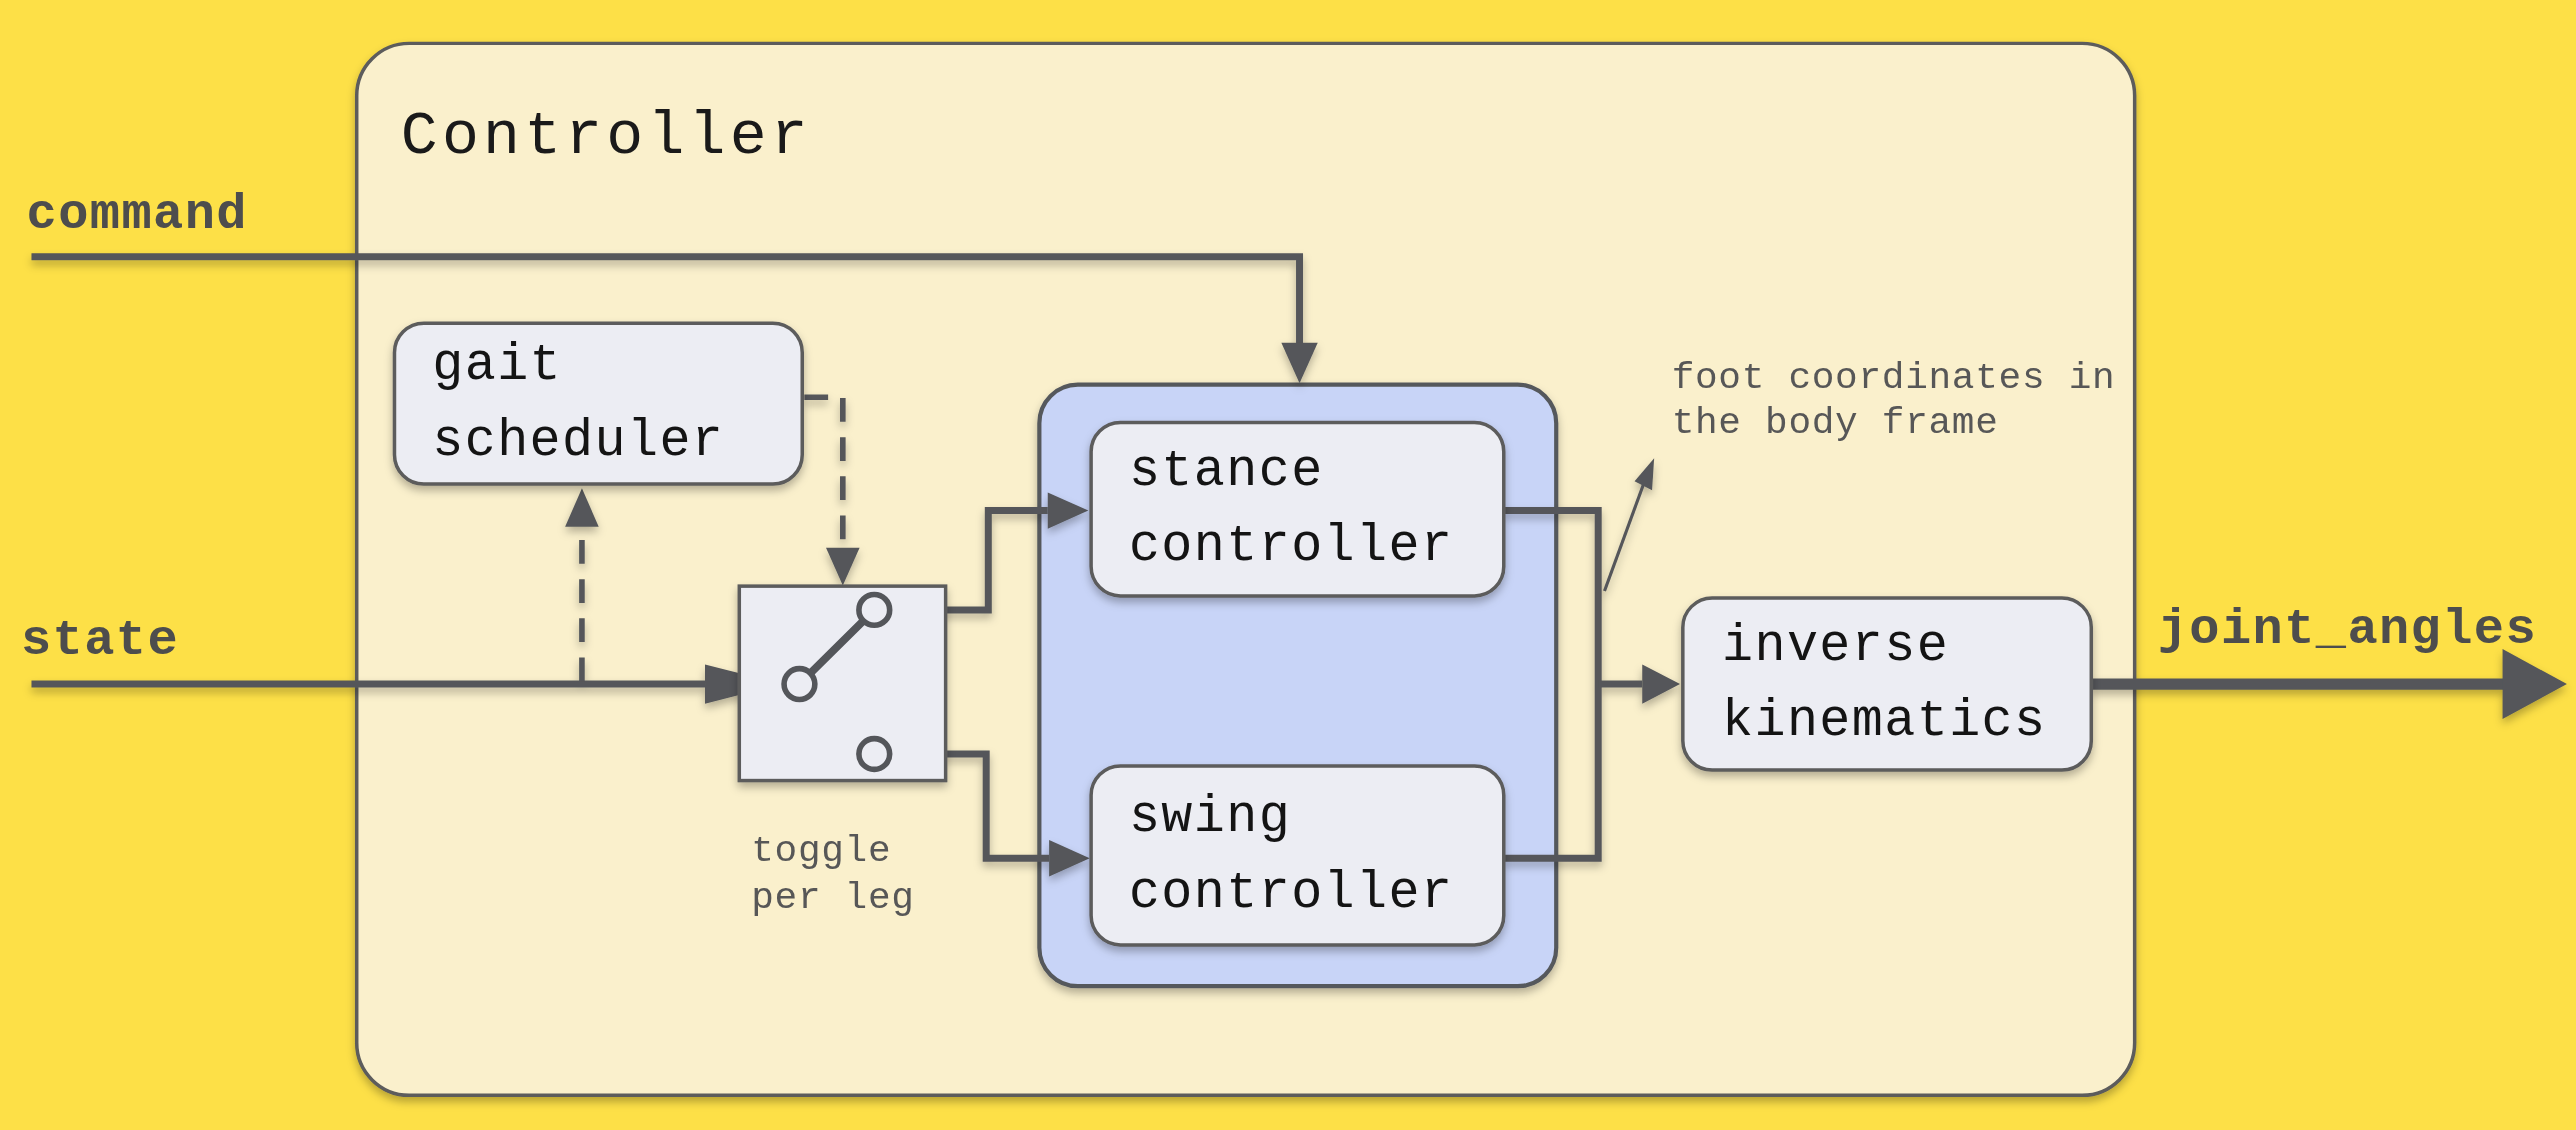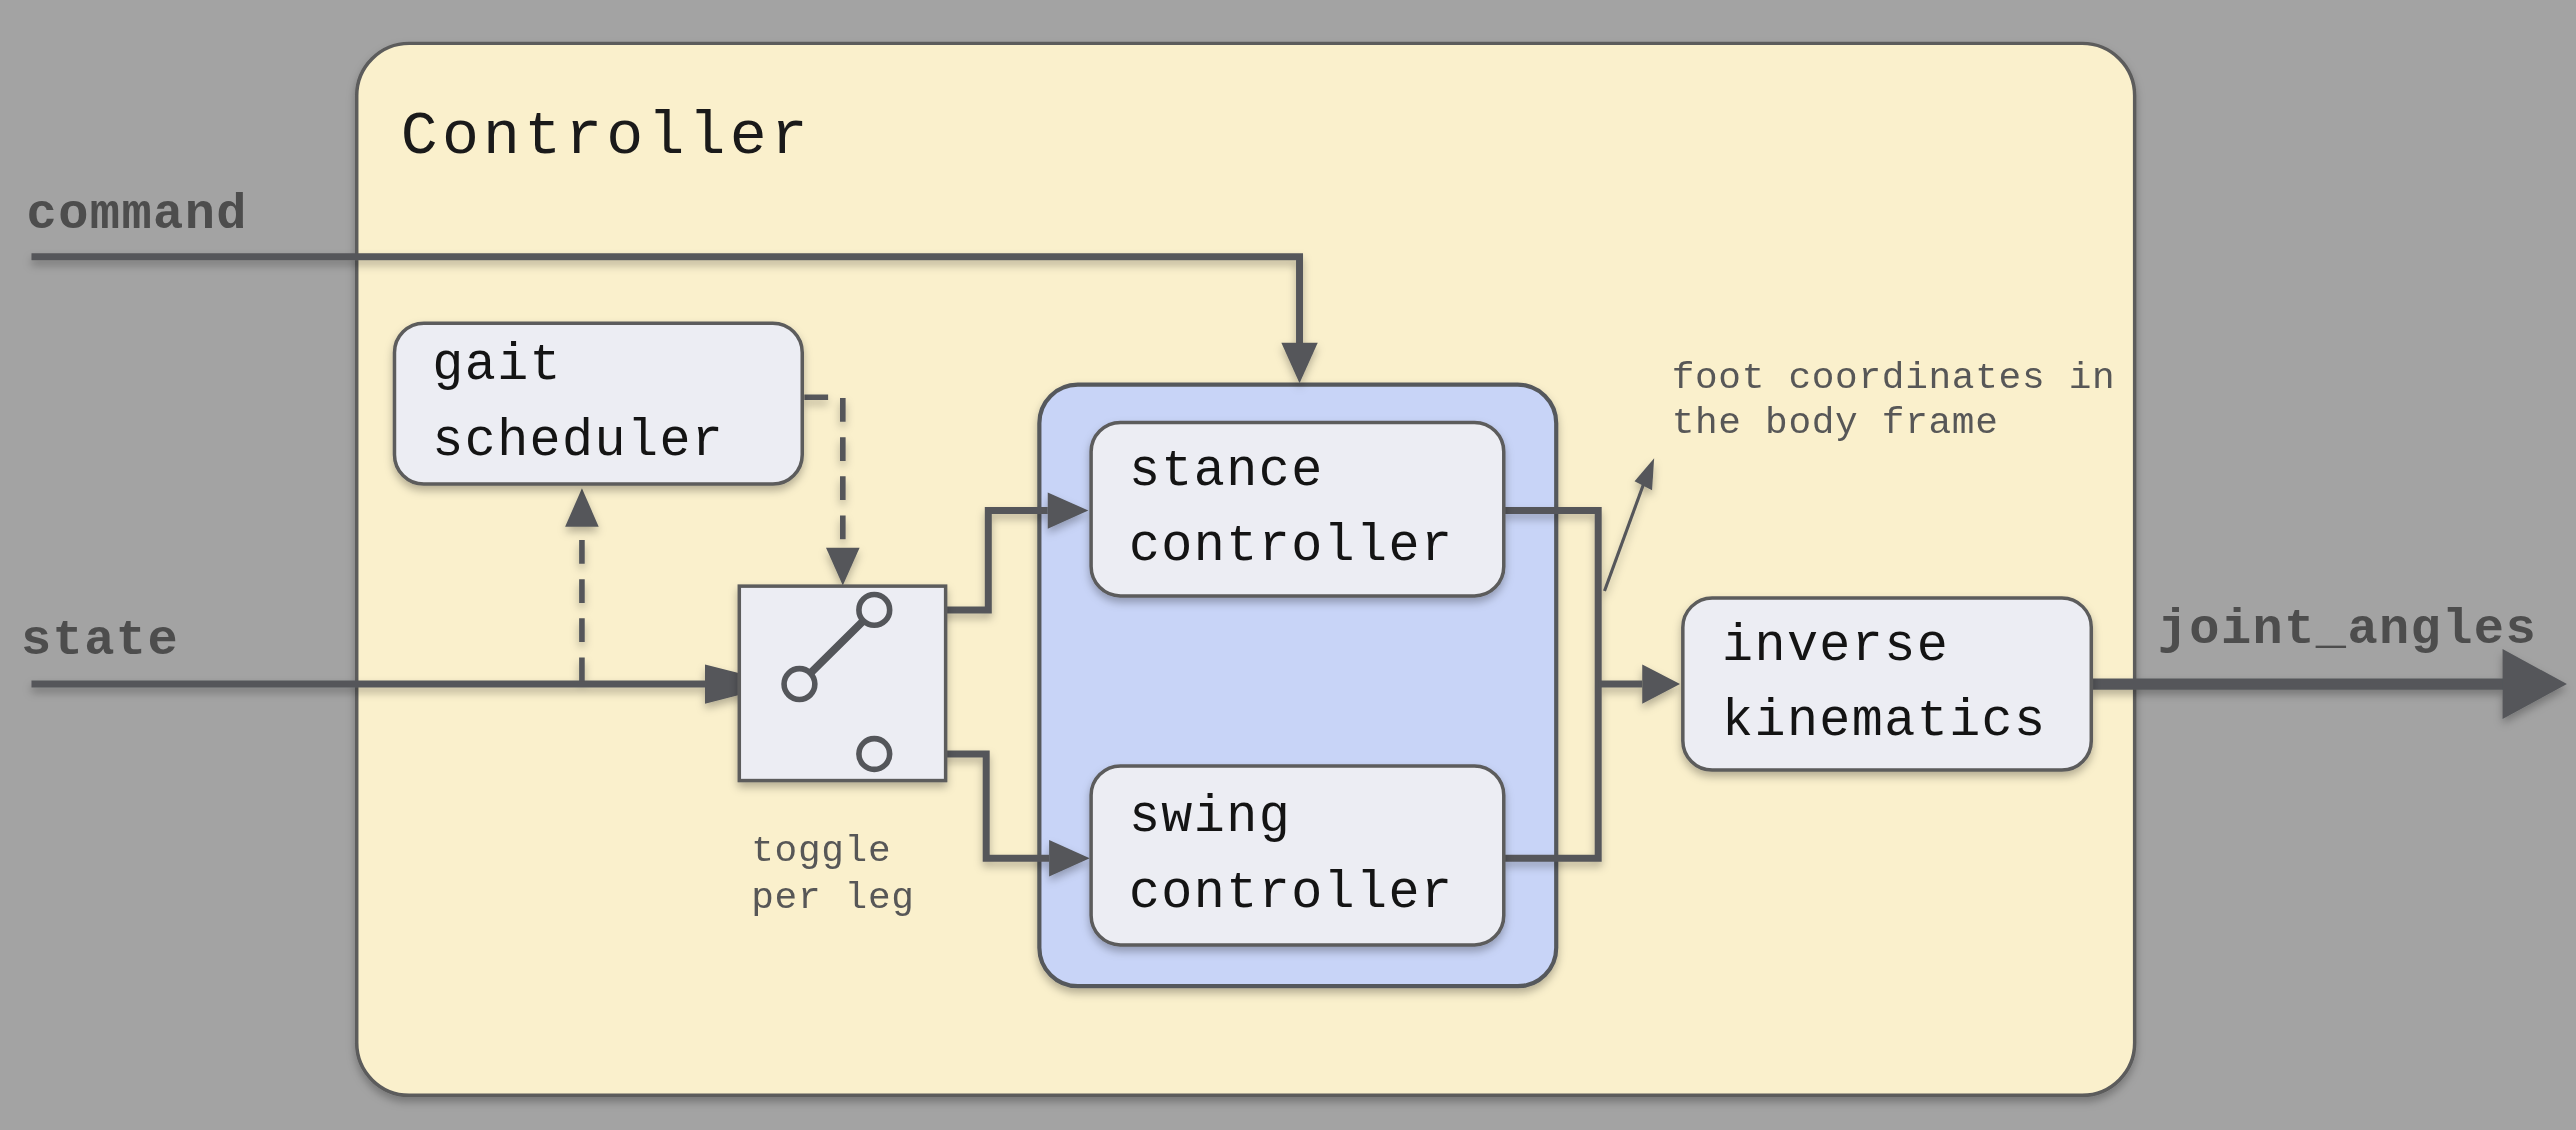--- a/index.html
+++ b/index.html
@@ -1,16 +1,16 @@
 <!DOCTYPE html>
 <html style="font-size:11.2px"><head>
 <meta charset="utf-8">
 <style>
   html,body{margin:0;padding:0;background:#ffffff;}
-  .stage{width:2576px;height:1131px;background:#a3a3a3;position:relative;overflow:hidden;}
+  .stage{width:2576px;height:1131px;background:#fde047;position:relative;overflow:hidden;}
   svg{display:block;}
   text{font-family:"Liberation Mono","DejaVu Sans Mono",monospace;}
   .t-title{font-size:88px;letter-spacing:6px;fill:#1a1a1a;}
   .t-node{font-size:74px;letter-spacing:2px;fill:#141414;}
   .t-io{font-size:72px;font-weight:bold;letter-spacing:2px;fill:#4d4d4d;}
   .t-note{font-size:54px;letter-spacing:1px;fill:#575757;}
   .box{stroke:#5b5b5b;stroke-width:5;}
   .box-blue{stroke:#55585c;stroke-width:6;}
   .wire{stroke:#54565a;stroke-width:10;fill:none;}
   .wire-thick{stroke:#54565a;stroke-width:16;fill:none;}

